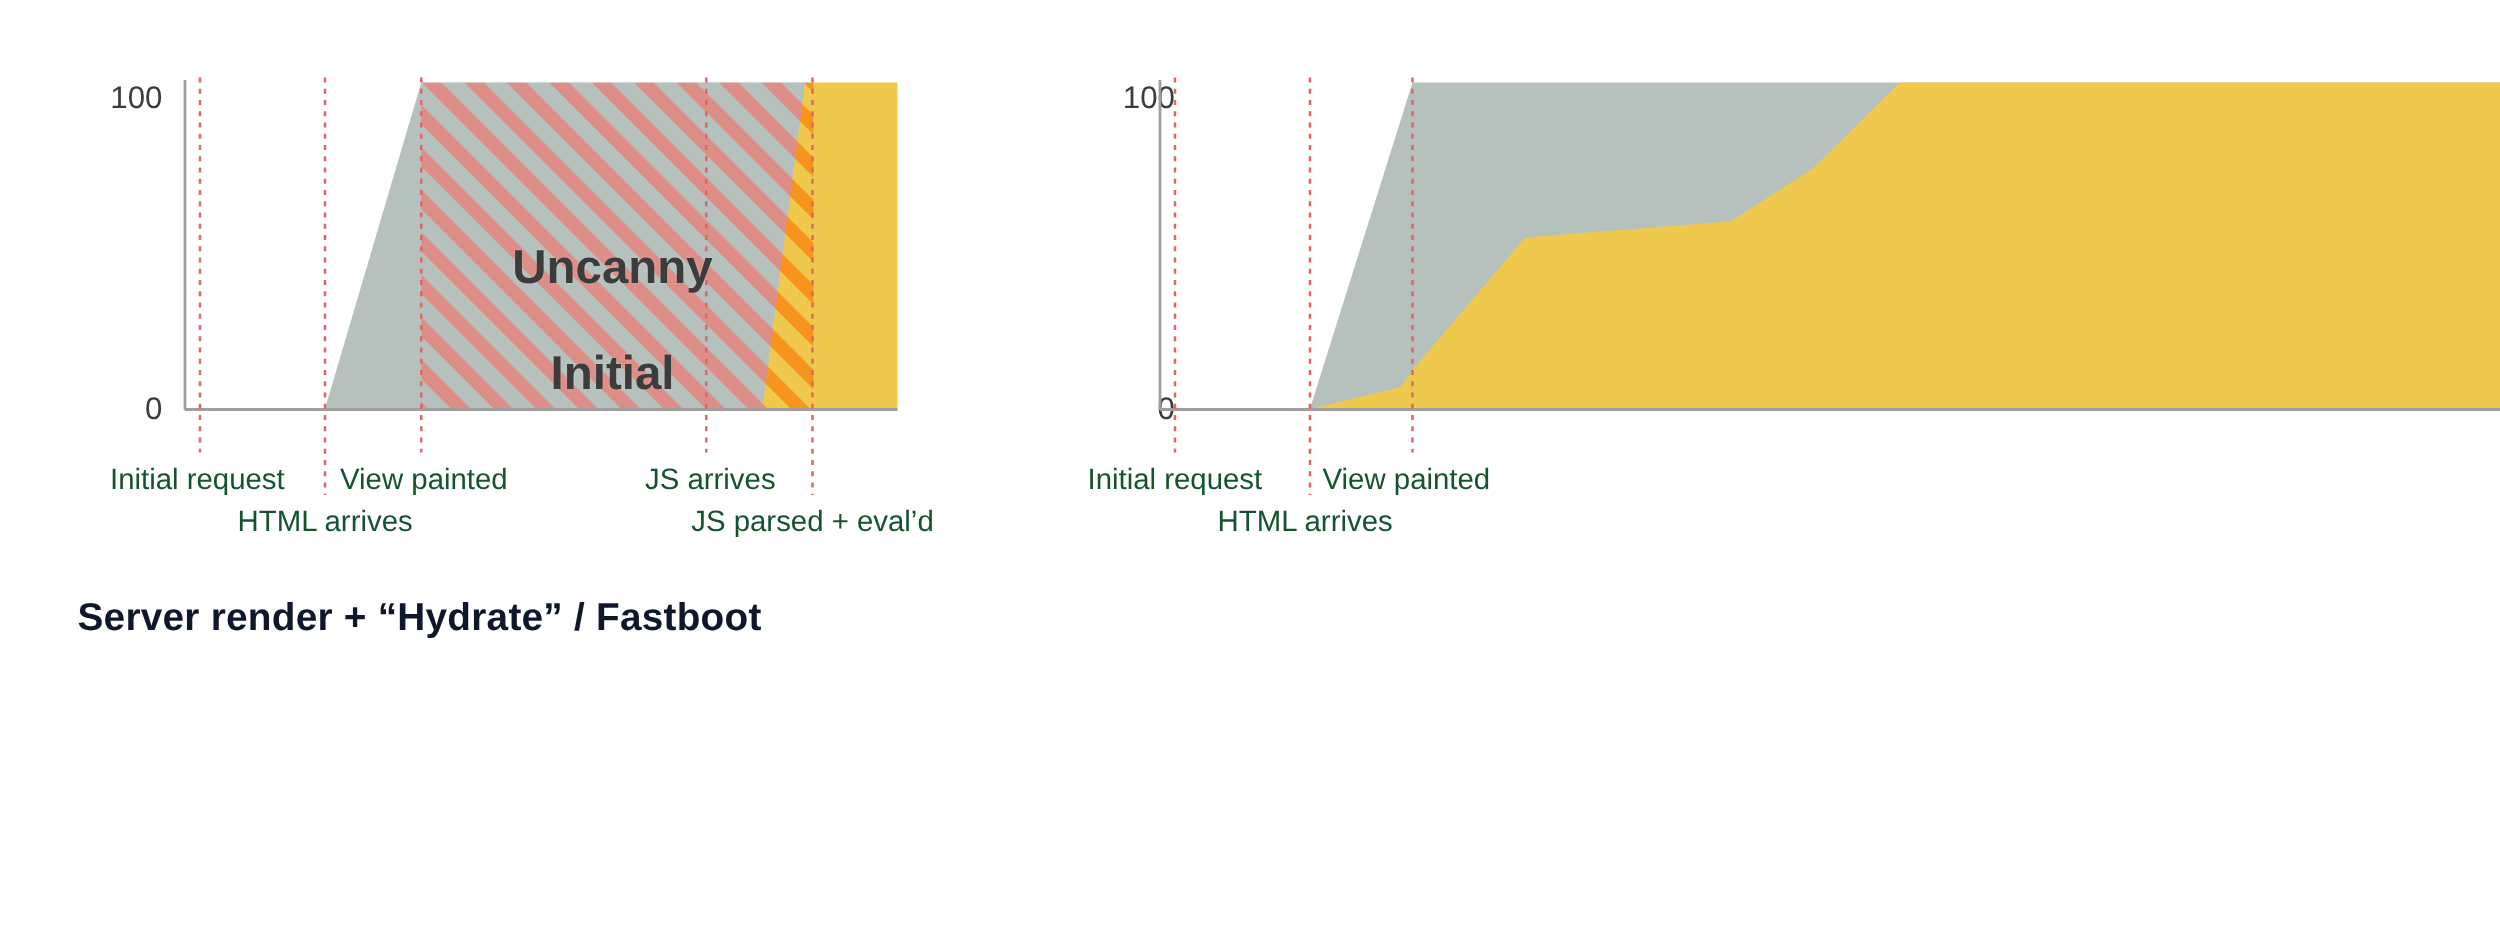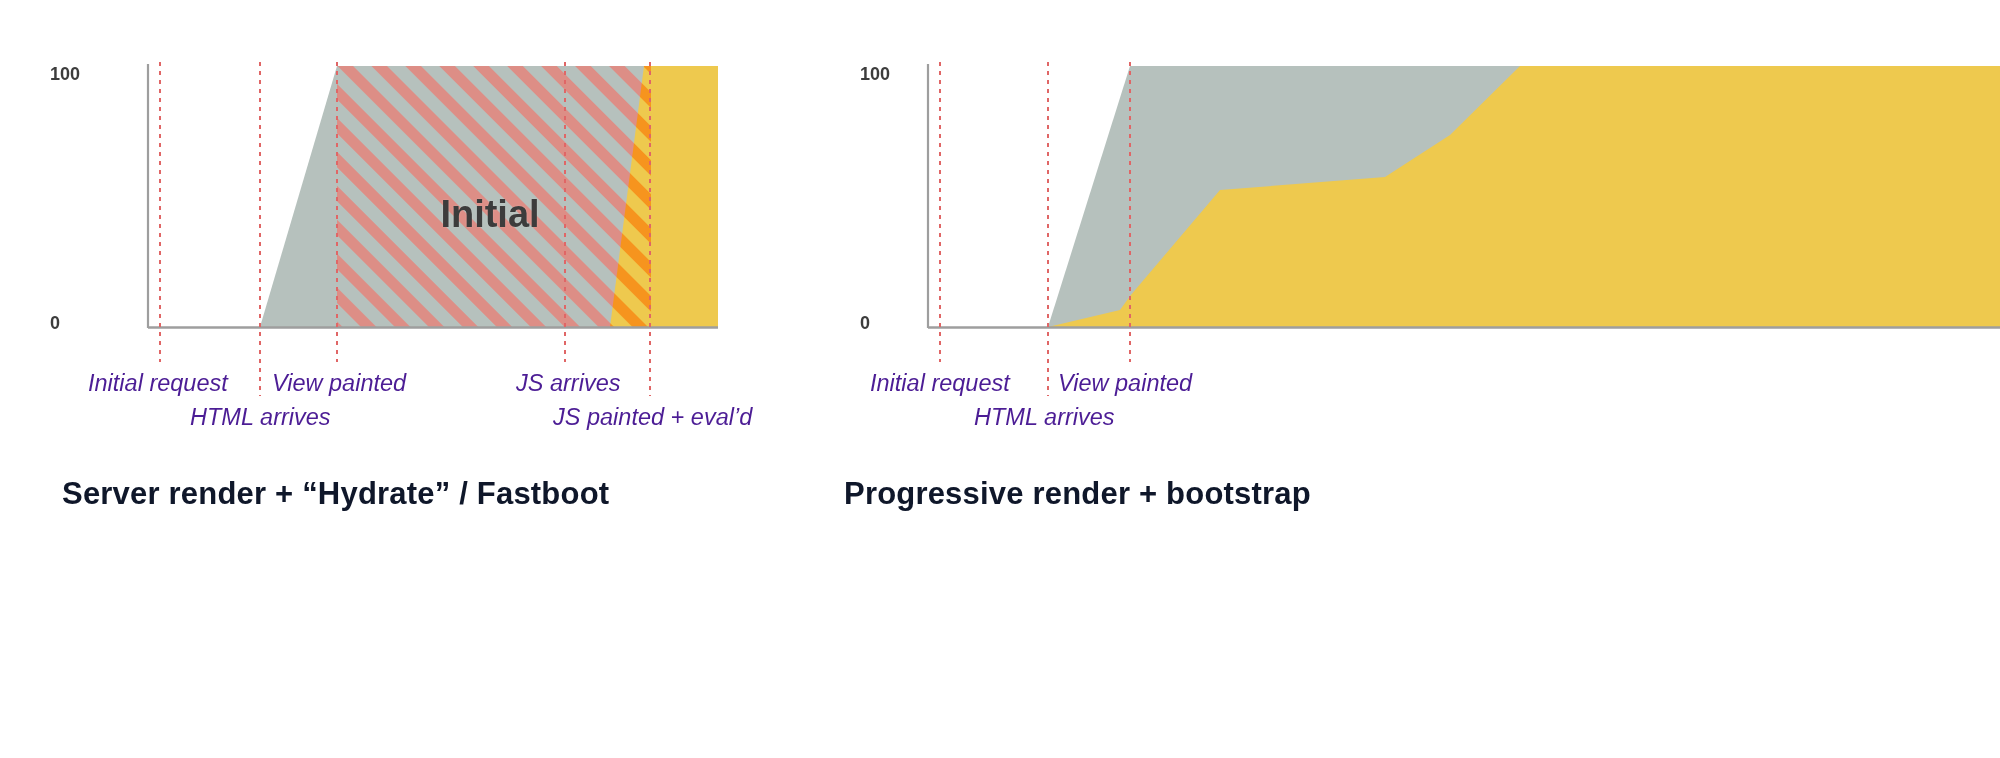--- a/index.html
+++ b/index.html
@@ -13,34 +13,34 @@
   }
   .stage{position:absolute;left:0;top:0;width:2000px;height:758px;}
   .panel{position:absolute;top:0;height:758px;}
   #panel-left{left:0;width:1000px;}
   #panel-right{left:830px;width:1170px;}
 
   .chart-svg{position:absolute;left:0;top:0;overflow:visible;}
 
   .axis-num{
     position:absolute;
-    font-weight:bold;
-    font-size:18px;
+    font-weight:normal;
+    font-size:25px;
     color:#3c3c3c;
     letter-spacing:0px;
     white-space:nowrap;
+    text-align:right;
   }
 
   .evt-label{
     position:absolute;
     font-size:23.5px;
-    color:#4c1d95;
+    color:#14532d;
     white-space:nowrap;
     font-family:"Liberation Sans", sans-serif;
-    font-style:italic;
   }
 
   .caption{
     position:absolute;
     font-size:31px;
     font-weight:bold;
     color:#0f172a;
     white-space:nowrap;
     letter-spacing:0.2px;
   }
@@ -100,28 +100,29 @@
       <line x1="148" y1="327.5" x2="718" y2="327.5" stroke="#9e9e9e" stroke-width="2.4"></line>
 
       <line x1="160" y1="62" x2="160" y2="362" stroke="#e06666" stroke-width="2" stroke-dasharray="4 5"></line>
       <line x1="260" y1="62" x2="260" y2="396" stroke="#e06666" stroke-width="2" stroke-dasharray="4 5"></line>
       <line x1="337" y1="62" x2="337" y2="362" stroke="#e06666" stroke-width="2" stroke-dasharray="4 5"></line>
       <line x1="565" y1="62" x2="565" y2="362" stroke="#e06666" stroke-width="2" stroke-dasharray="4 5"></line>
       <line x1="650" y1="62" x2="650" y2="396" stroke="#e06666" stroke-width="2" stroke-dasharray="4 5"></line>
     </svg>
 
     <div class="valley-label" style="left:337px;top:150px;width:306px;">
+      <div>Uncanny</div>
       <div>Initial</div>
     </div>
 
     <div class="evt-label" style="left:88px;top:370px;">Initial request</div>
     <div class="evt-label" style="left:190px;top:404px;">HTML arrives</div>
     <div class="evt-label" style="left:272px;top:370px;">View painted</div>
     <div class="evt-label" style="left:516px;top:370px;">JS arrives</div>
-    <div class="evt-label" style="left:553px;top:404px;">JS painted + eval’d</div>
+    <div class="evt-label" style="left:553px;top:404px;">JS parsed + eval’d</div>
 
     <div class="caption" style="left:62px;top:476px;">Server render + “Hydrate” / Fastboot</div>
   </div>
 
   <div class="panel" id="panel-right">
 
     <div class="axis-num" style="left:30px;top:64px;width:80px;">100</div>
     <div class="axis-num" style="left:30px;top:313px;width:80px;">0</div>
 
     <svg class="chart-svg" width="1170" height="560" viewBox="0 0 1170 560">
@@ -135,16 +136,15 @@
 
       <line x1="110" y1="62" x2="110" y2="362" stroke="#e06666" stroke-width="2" stroke-dasharray="4 5"></line>
       <line x1="218" y1="62" x2="218" y2="396" stroke="#e06666" stroke-width="2" stroke-dasharray="4 5"></line>
       <line x1="300" y1="62" x2="300" y2="362" stroke="#e06666" stroke-width="2" stroke-dasharray="4 5"></line>
     </svg>
 
     <div class="evt-label" style="left:40px;top:370px;">Initial request</div>
     <div class="evt-label" style="left:144px;top:404px;">HTML arrives</div>
     <div class="evt-label" style="left:228px;top:370px;">View painted</div>
 
-    <div class="caption" style="left:14px;top:476px;">Progressive render + bootstrap</div>
   </div>
 
 </div>
 
 </body></html>

